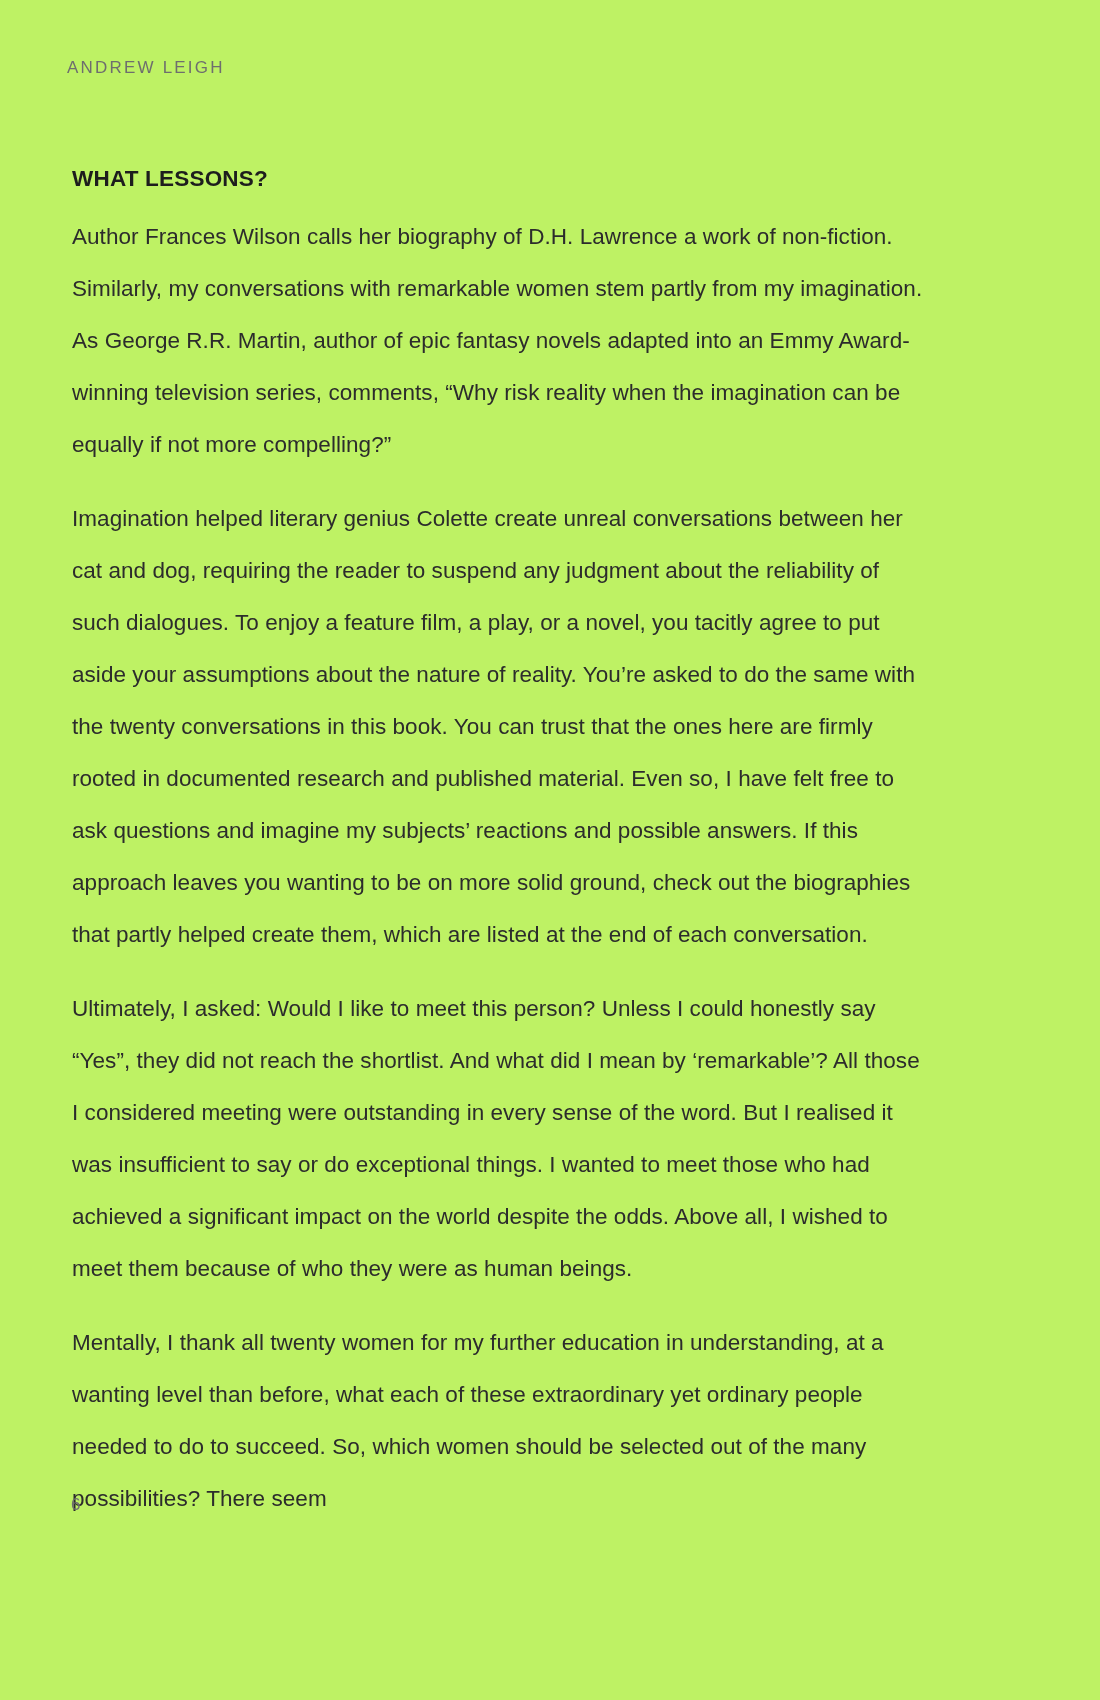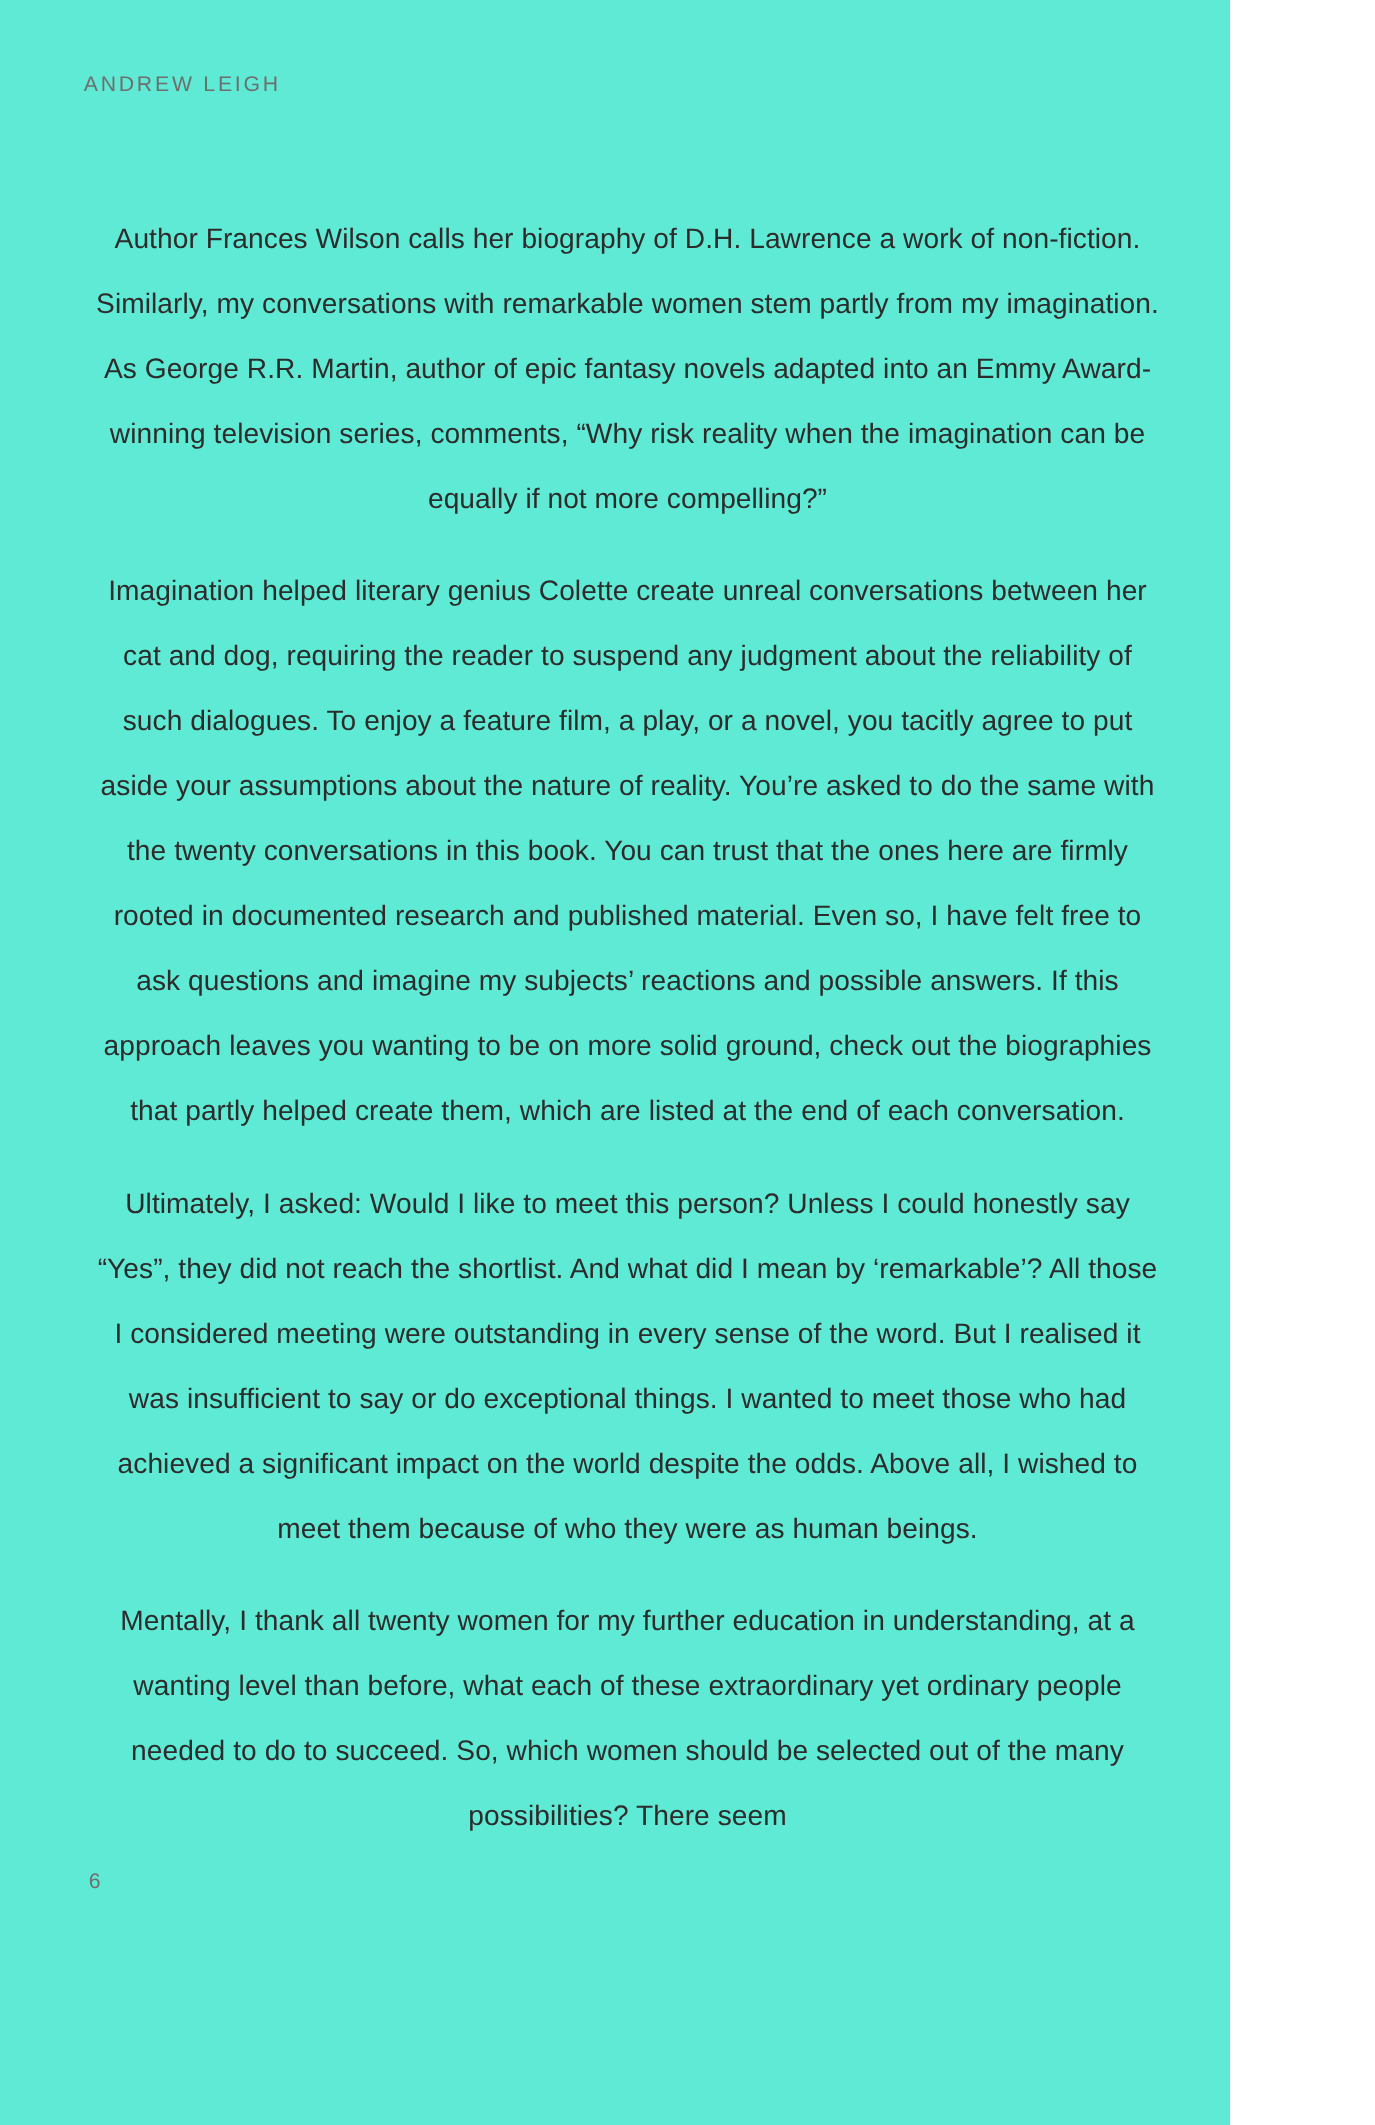--- a/index.html
+++ b/index.html
@@ -10,25 +10,24 @@
   body {
     width: 1100px;
     height: 1700px;
     font-family: "Liberation Sans", sans-serif;
     -webkit-font-smoothing: antialiased;
     overflow: hidden;
   }
 
   .page {
     position: relative;
-    width: 984px;
+    width: 1100px;
     height: 1700px;
-    background: #5eead4;
+    background: #bef264;
     box-sizing: border-box;
-    text-align: center;
   }
 
   .running-header {
     position: absolute;
     top: 58px;
     left: 67px;
     font-size: 17px;
     letter-spacing: 2.2px;
     color: #6e6e6e;
     font-weight: 400;
@@ -81,20 +80,21 @@
 </style>
 </head>
 <body>
 
 <div class="page">
 
   <div class="running-header">ANDREW LEIGH</div>
 
   <div class="content">
 
+    <h2 class="section-heading">WHAT LESSONS?</h2>
 
     <p class="body-par">Author Frances Wilson calls her biography of D.H. Lawrence a work of non-fiction. Similarly, my conversations with remarkable women stem partly from my imagination. As George R.R. Martin, author of epic fantasy novels adapted into an Emmy Award-winning television series, comments, “Why risk reality when the imagination can be equally if not more compelling?”</p>
 
     <p class="body-par">Imagination helped literary genius Colette create unreal conversations between her cat and dog, requiring the reader to suspend any judgment about the reliability of such dialogues. To enjoy a feature film, a play, or a novel, you tacitly agree to put aside your assumptions about the nature of reality. You’re asked to do the same with the twenty conversations in this book. You can trust that the ones here are firmly rooted in documented research and published material. Even so, I have felt free to ask questions and imagine my subjects’ reactions and possible answers. If this approach leaves you wanting to be on more solid ground, check out the biographies that partly helped create them, which are listed at the end of each conversation.</p>
 
 
     <p class="body-par">Ultimately, I asked: Would I like to meet this person? Unless I could honestly say “Yes”, they did not reach the shortlist. And what did I mean by ‘remarkable’? All those I considered meeting were outstanding in every sense of the word. But I realised it was insufficient to say or do exceptional things. I wanted to meet those who had achieved a significant impact on the world despite the odds. Above all, I wished to meet them because of who they were as human beings.</p>
 
     <p class="body-par">Mentally, I thank all twenty women for my further education in understanding, at a wanting level than before, what each of these extraordinary yet ordinary people needed to do to succeed. So, which women should be selected out of the many possibilities?  There seem</p>
 

